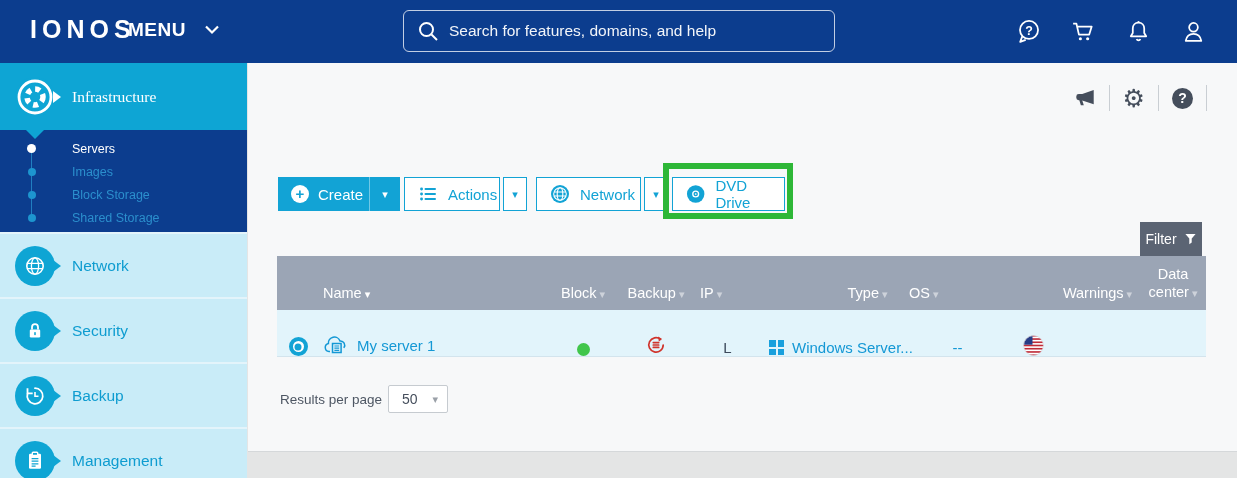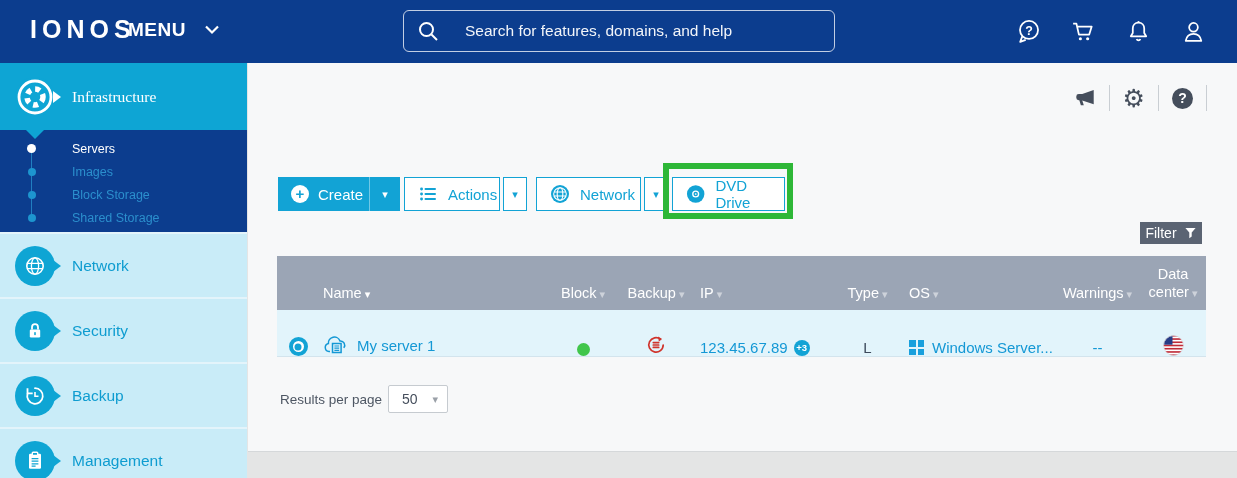--- a/index.html
+++ b/index.html
@@ -3,21 +3,21 @@
 <meta charset="utf-8">
 <style>
   * { margin:0; padding:0; box-sizing:border-box; }
   html,body { width:1237px; height:478px; }
   body { font-family:"Liberation Sans", sans-serif; background:#e4e5e5; position:relative; overflow:hidden; }
 
   
   .topbar { position:absolute; top:0; left:0; width:1237px; height:63px; background:#0c3d8e; z-index:10; }
   .logo { position:absolute; left:30px; top:15px; color:#fff; font-size:25px; font-weight:700; letter-spacing:5px; cursor:pointer; }
   .menu { position:absolute; left:128px; top:19px; color:#fff; font-size:19px; font-weight:700; letter-spacing:.5px; display:flex; align-items:center; gap:18px; cursor:pointer; }
-  .searchbar { position:absolute; left:403px; top:10px; width:432px; height:42px; border:1px solid rgba(255,255,255,.75); border-radius:6px; display:flex; align-items:center; padding:0 13px; gap:26px; }
+  .searchbar { position:absolute; left:403px; top:10px; width:432px; height:42px; border:1px solid rgba(255,255,255,.75); border-radius:6px; display:flex; align-items:center; padding:0 13px; gap:10px; }
   .searchbar input { flex:1; background:transparent; border:none; outline:none; color:#fff; font-size:15.5px; font-family:"Liberation Sans",sans-serif; }
   .searchbar input::placeholder { color:#fff; opacity:.95; }
   .tb-icons { position:absolute; right:30px; top:0; height:63px; display:flex; align-items:center; gap:28px; }
   .tb-icons .ico { cursor:pointer; display:flex; }
 
   
   .sidebar { position:absolute; left:0; top:63px; width:247px; height:415px; overflow:hidden; background:#c9ecf8; }
   .sb-infra { height:67px; background:#0ea5d4; display:flex; align-items:center; cursor:pointer;font-family:Liberation Serif, serif; }
   .bubble { position:relative; width:40px; height:40px; margin-left:15px; border-radius:50%; background:#0ea5d4; display:flex; align-items:center; justify-content:center; flex:0 0 auto; }
   .bubble::after { content:''; position:absolute; right:-6px; top:50%; transform:translateY(-50%);
@@ -51,21 +51,21 @@
   .plus-circle i { font-style:normal; color:#12a3d5; font-weight:700; font-size:15px; line-height:1; margin-top:-1px; }
   .btn-outline { background:#fff; border:1px solid #12a3d5; color:#12a3d5; gap:10px; padding-left:13px; }
   .btn-actions { left:156px; width:96px; }
   .btn-actions-arrow { left:255px; width:24px; padding:0; justify-content:center; }
   .btn-network { left:288px; width:105px; }
   .btn-network-arrow { left:396px; width:24px; padding:0; justify-content:center; }
   .btn-dvd { left:424px; width:113px; }
   .dd-arrow { font-size:11px; line-height:1; }
   .annotation { position:absolute; left:415px; top:100px; width:130px; height:56px; border:6px solid #2eb737; z-index:5; pointer-events:none; }
 
-  .btn-filter { position:absolute; left:892px; top:159px; width:62px; height:22px; background:#5b6473; color:#fff; font-size:14px; display:flex; align-items:center; justify-content:center; gap:7px; cursor:pointer; }
+  .btn-filter { position:absolute; left:892px; top:159px; width:62px; height:34px; background:#5b6473; color:#fff; font-size:14px; display:flex; align-items:center; justify-content:center; gap:7px; cursor:pointer; }
 
   
   .table { position:absolute; left:29px; top:193px; width:929px; }
   .thead { display:flex; align-items:flex-end; height:54px; padding-bottom:9px; background:#9ba5b5; color:#fff; font-size:14.5px; }
   .arr { font-size:11px; margin-left:3px; opacity:.5; }
   .arr.solid { opacity:1; }
   .c-sel{ width:42px; display:flex; justify-content:center; }
   .c-name{ width:225px; padding-left:4px; }
   .c-status{ width:78px; text-align:center; }
   .c-backup{ width:68px; text-align:center; }
@@ -327,24 +327,20 @@
       <div class="c-status">
           <span class="status-dot"></span>
         </div>
       <div class="c-backup">
         <svg width="22" height="22" viewBox="0 0 22 22">
           <path d="M15.6 5.4A7.2 7.2 0 1 0 18.2 11" fill="none" stroke="#d0342c" stroke-width="1.7" stroke-linecap="round"></path>
           <path d="M13 2.6l3.8 2.2-2.9 2.9z" fill="#d0342c"></path>
           <path d="M8.3 8.6h5.4M8.3 11h5.4M8.3 13.4h5.4" stroke="#d0342c" stroke-width="1.7" stroke-linecap="round"></path>
         </svg>
       </div>
-      <div class="c-ip">
-        <span class="link">123.45.67.89</span>
-        <span class="ip-badge">+3</span>
-      </div>
       <div class="c-type">
           <span class="type-txt">L</span>
         </div>
       <div class="c-os">
         <span class="win-logo"></span>
         <span class="link">Windows Server...</span>
       </div>
       <div class="c-warn">
           <span class="link">--</span>
         </div>

